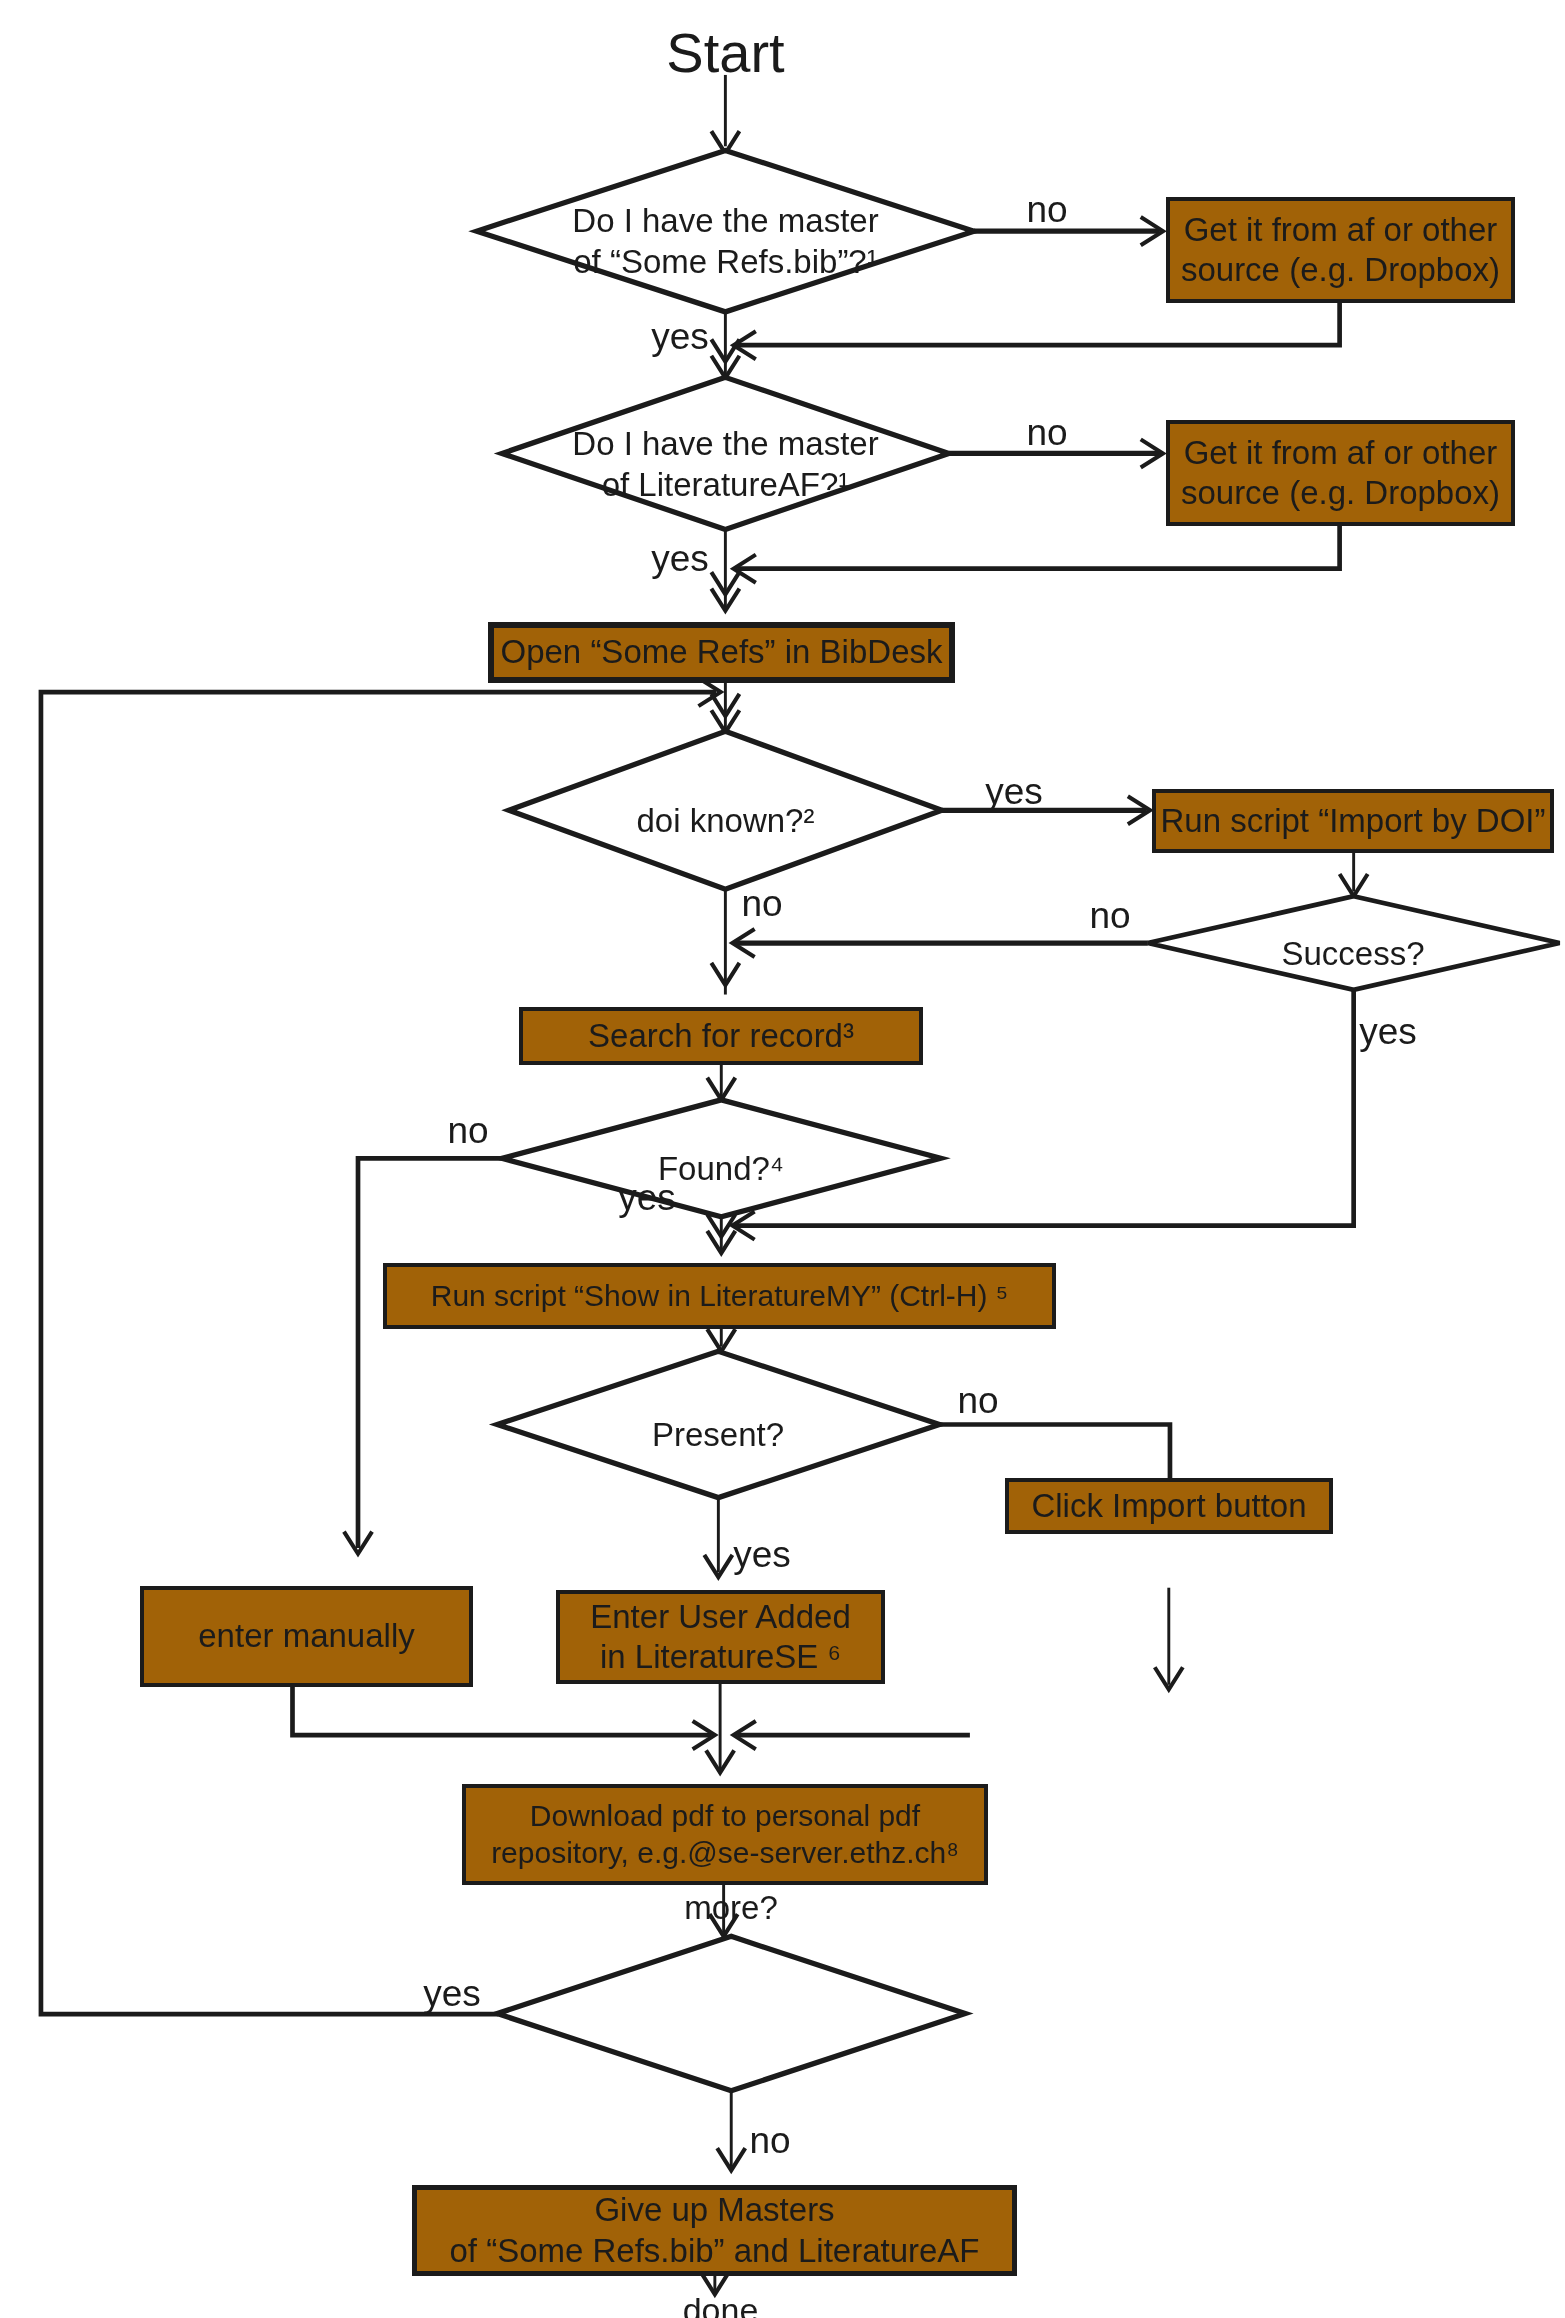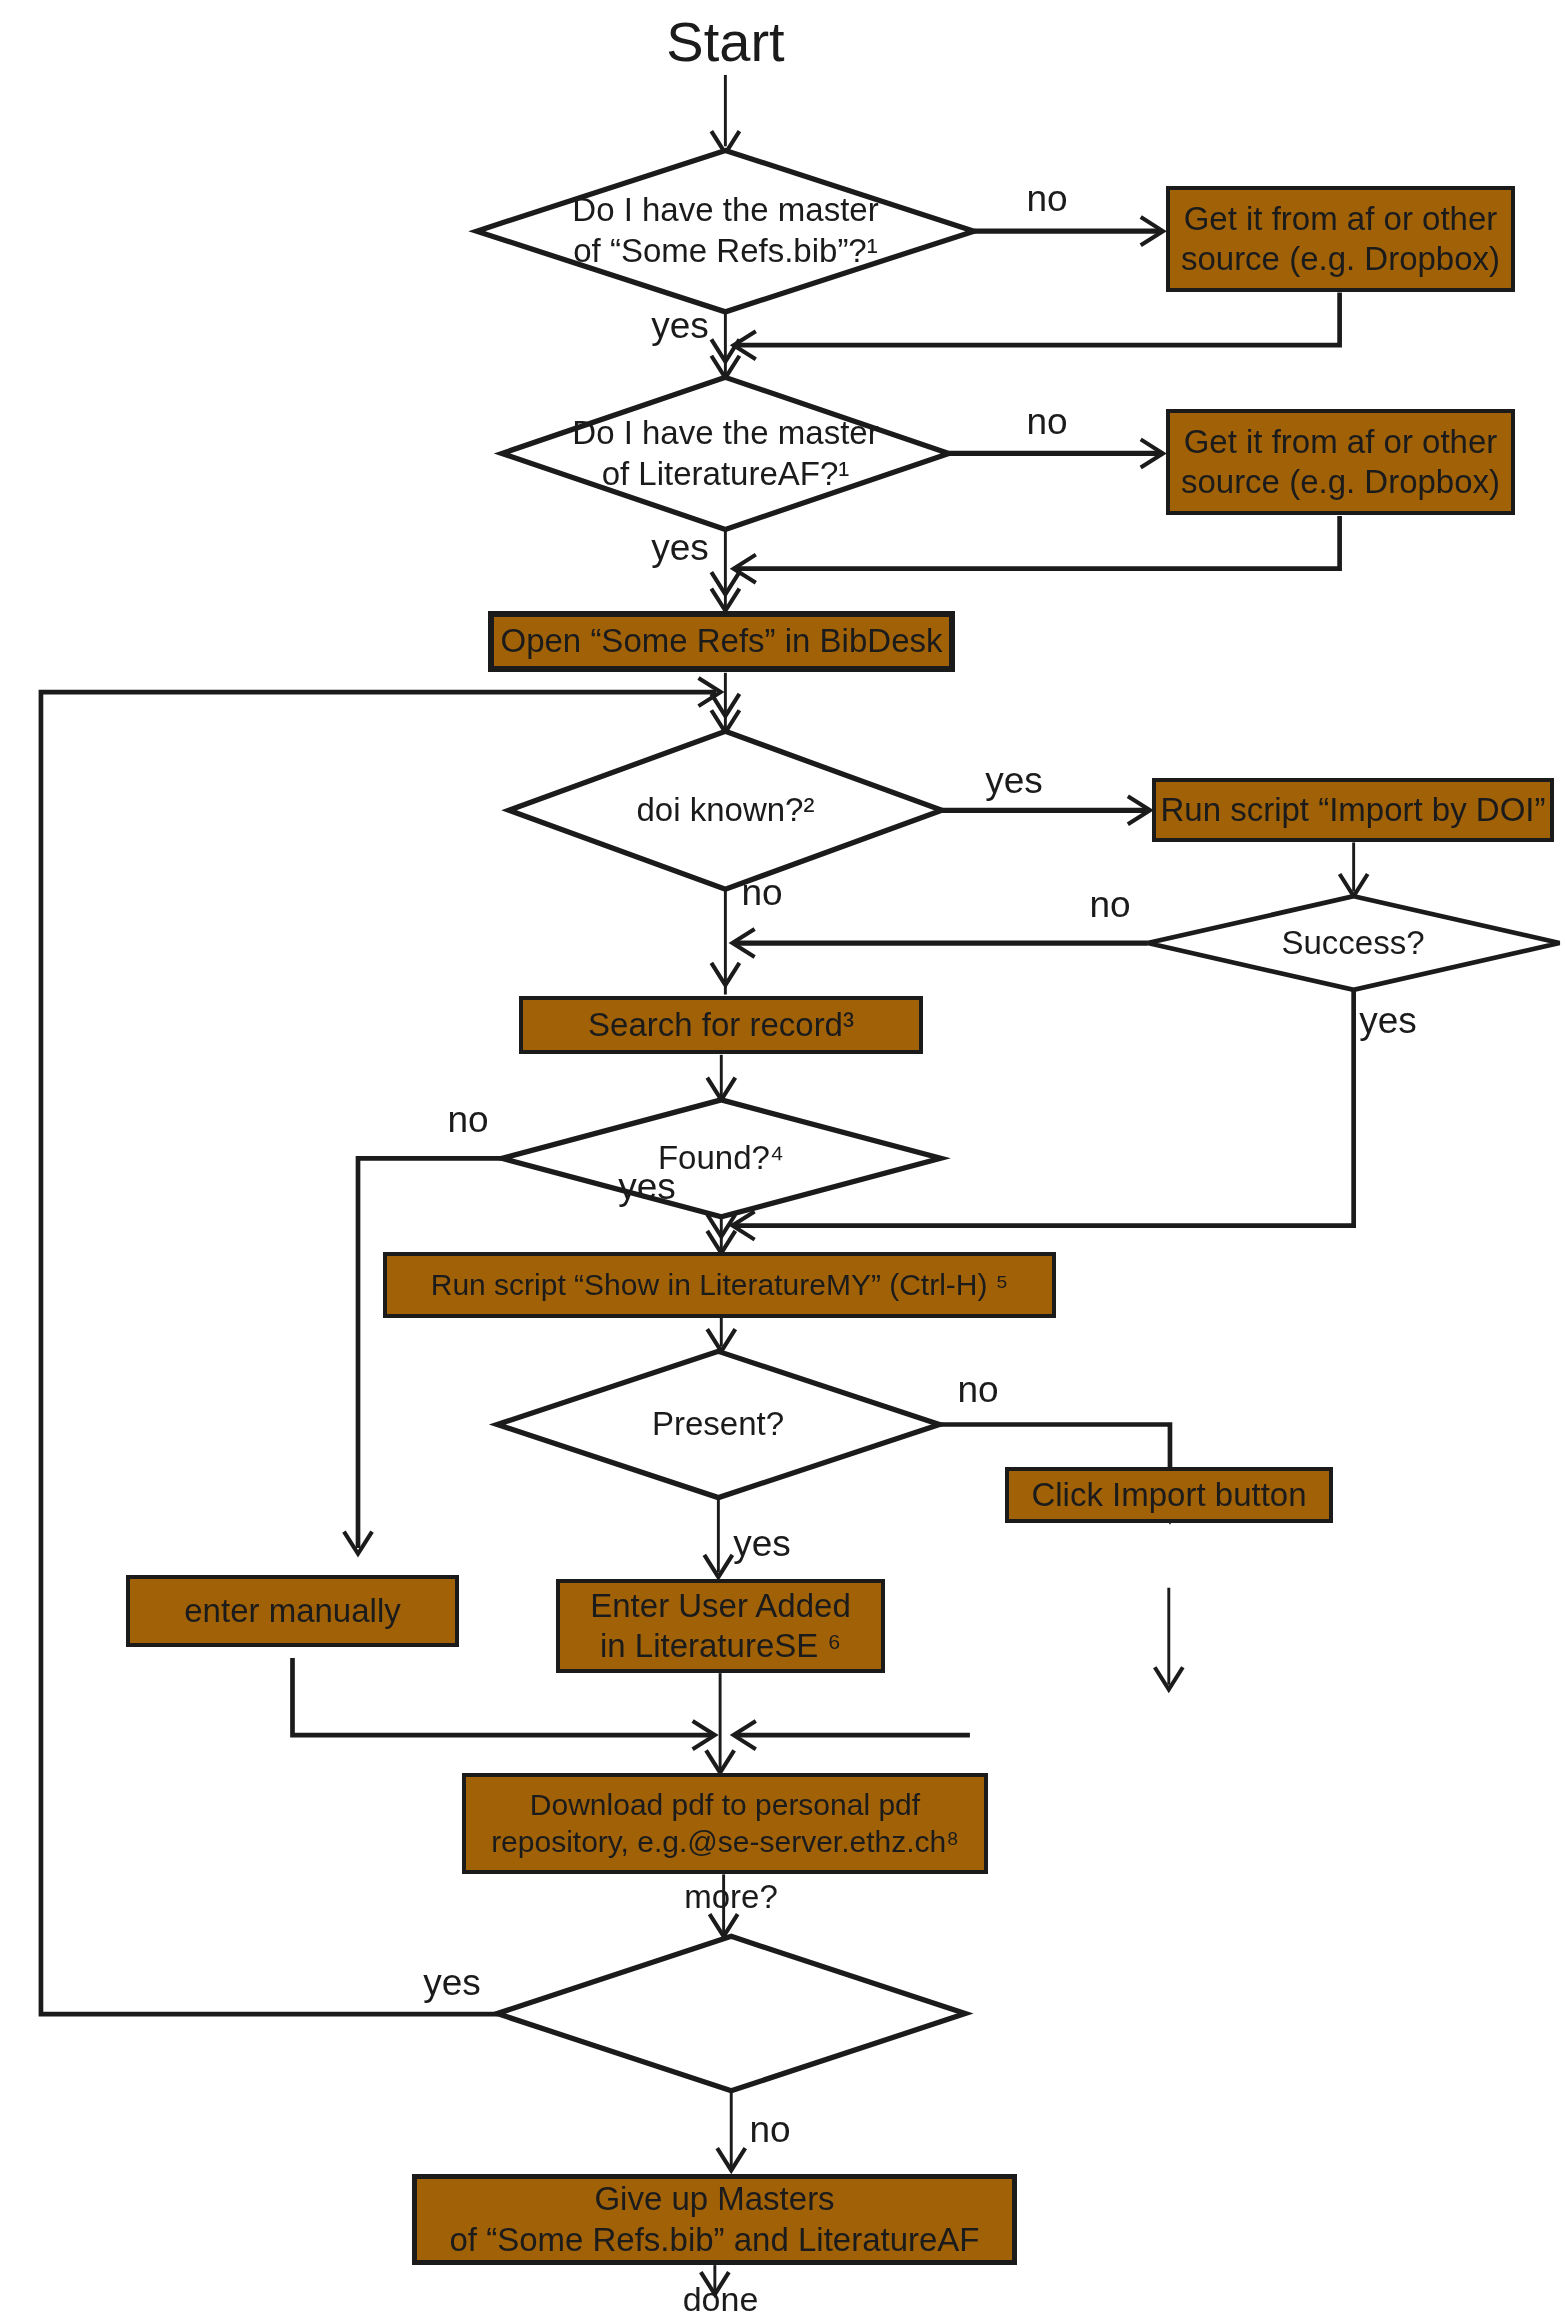--- a/index.html
+++ b/index.html
@@ -12,21 +12,21 @@
   }
   #wires { position:absolute; left:0; top:0; z-index:1; }
   #wires path { stroke:var(--ink); fill:none; stroke-linecap:butt; stroke-linejoin:miter; }
   #wires path.diamond { fill:#ffffff; }
   .w5 { stroke-width:5px; }
   .w8 { stroke-width:8px; }
   .w9 { stroke-width:9px; }
   .ch { stroke-width:7px; }
   .process, .dtext, .lbl, .title {
     position:absolute; z-index:2; display:flex; align-items:center; justify-content:center;
-    text-align:center; white-space:pre-line; line-height:1.22;
+    text-align:center; white-space:pre-line; line-height:1.22;margin-top:11px;
   }
   .process { background:#a16207; border:4.7px solid var(--ink); font-size:33px; }
   .dtext { font-size:33px; }
   .lbl { font-size:37px; }
   .title { font-size:56px; }
 </style>
 </head>
 <body>
 
 <div id="canvas">
@@ -113,21 +113,21 @@
 
   <div class="process" style="left:1166px;top:186px;width:349px;height:106px">Get it from af or other
 source (e.g. Dropbox)</div>
   <div class="process" style="left:1166px;top:409px;width:349px;height:106px">Get it from af or other
 source (e.g. Dropbox)</div>
   <div class="process" style="left:488px;top:611px;width:467px;height:61px;border-width:6.4px">Open “Some Refs” in BibDesk</div>
   <div class="process" style="left:1152px;top:778px;width:402px;height:64px">Run script “Import by DOI”</div>
   <div class="process" style="left:519px;top:996px;width:404px;height:58px">Search for record³</div>
   <div class="process" style="left:383px;top:1252px;width:673px;height:66px;font-size:30px">Run script “Show in LiteratureMY” (Ctrl-H) ⁵</div>
   <div class="process" style="left:1005px;top:1467px;width:328px;height:56px">Click Import button</div>
-  <div class="process" style="left:126px;top:1575px;width:333px;height:72px">enter manually</div>
+  <div class="process" style="left:140px;top:1575px;width:333px;height:101px">enter manually</div>
   <div class="process" style="left:556px;top:1579px;width:329px;height:94px">Enter User Added
 in LiteratureSE ⁶</div>
   <div class="process" style="left:462px;top:1773px;width:526px;height:101px;font-size:30px">Download pdf to personal pdf
 repository, e.g.@se-server.ethz.ch⁸</div>
   <div class="process" style="left:412px;top:2174px;width:605px;height:91px;border-width:5.8px">Give up Masters
 of “Some Refs.bib” and LiteratureAF</div>
 
   <div class="lbl" style="left:1000px;top:178px;width:94px;height:41px">no</div>
   <div class="lbl" style="left:633px;top:305px;width:94px;height:41px">yes</div>
   <div class="lbl" style="left:1000px;top:401px;width:94px;height:41px">no</div>

